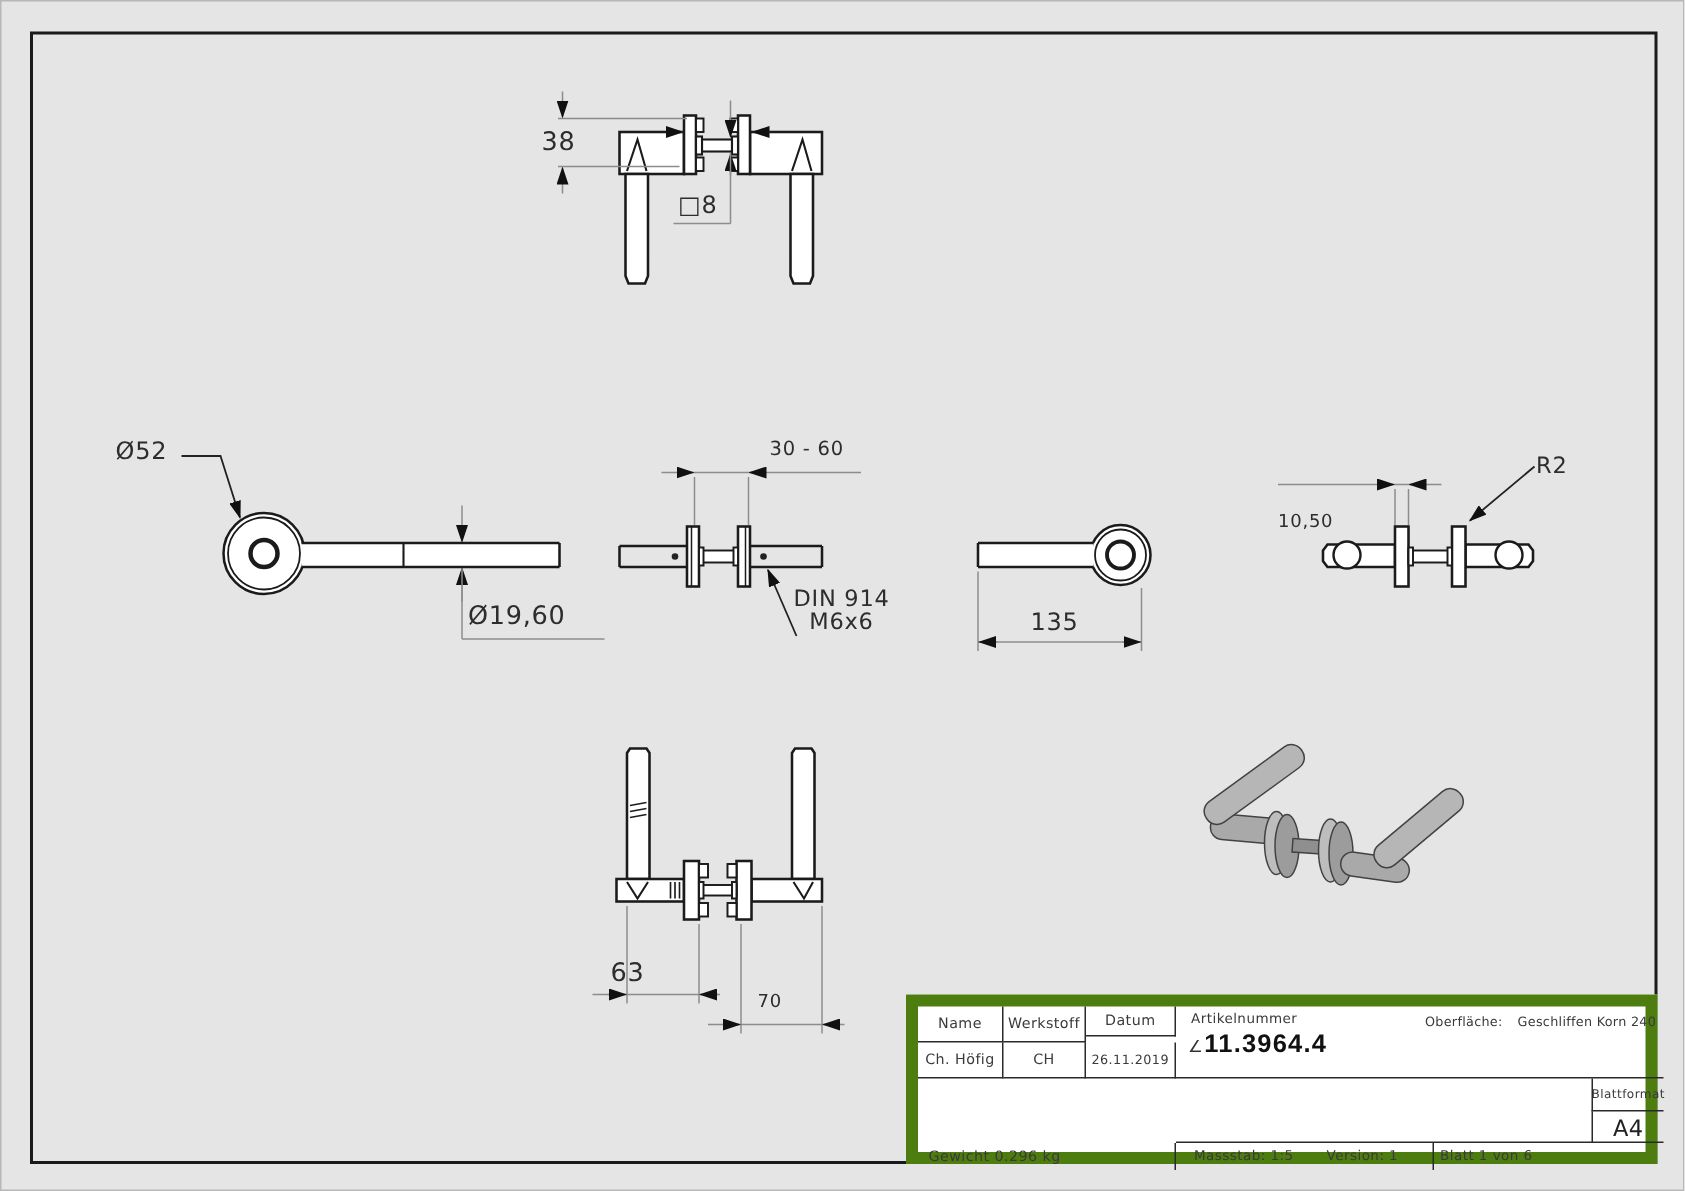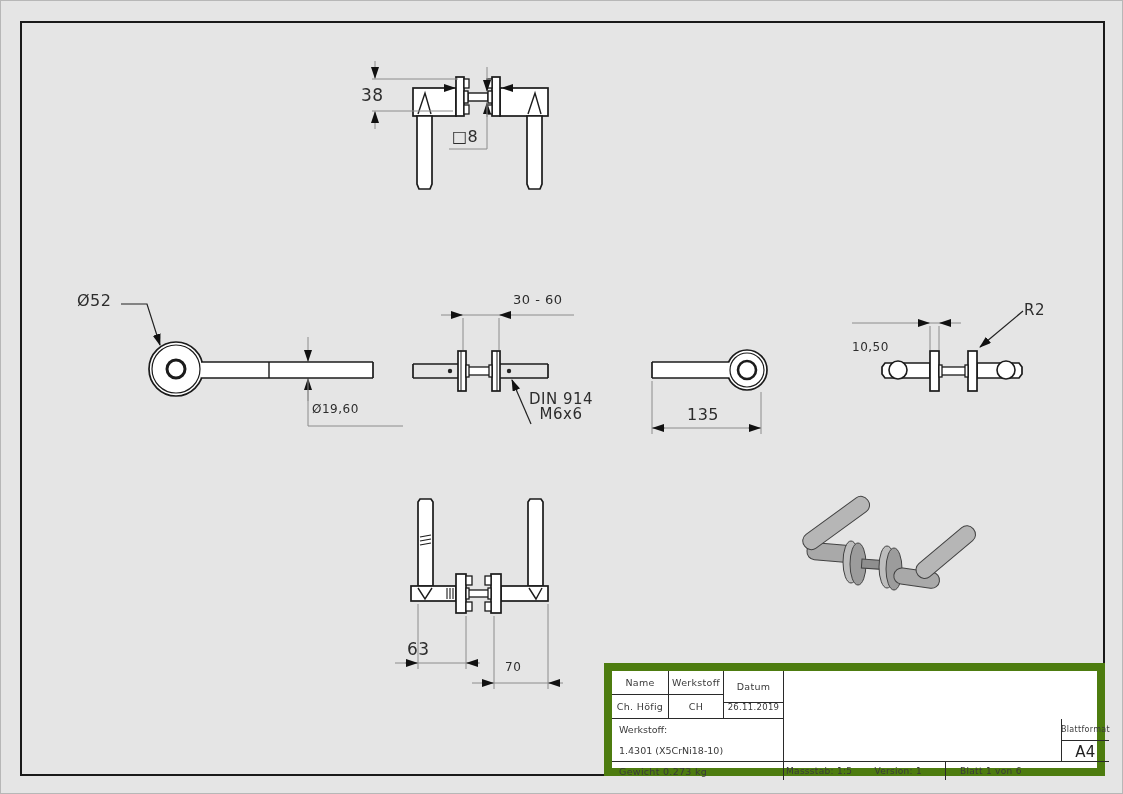--- a/index.html
+++ b/index.html
@@ -213,50 +213,55 @@
       </g>
       <g transform="translate(922,580) rotate(-40)">
         <rect x="0" y="-16" width="72" height="17" rx="8" fill="#b6b6b6"></rect>
       </g>
     </g>
   </svg>
 
   <span class="dim" style="left:360px;top:86px;font-size:17px;">38</span>
   <span class="dim" style="left:451px;top:128px;font-size:16px;">□8</span>
   <span class="dim" style="left:76px;top:292px;font-size:16px;">Ø52</span>
-  <span class="dim" style="left:311px;top:402px;font-size:12px;">Ø19,60</span>
+  <span class="dim" style="left:311px;top:402px;font-size:17px;">Ø19,60</span>
   <span class="dim" style="left:512px;top:292px;font-size:13px;">30 - 60</span>
   <div class="note" style="left:523px;top:391px;width:74px;font-size:15px;">
     <div>DIN 914</div>
     <div>M6x6</div>
   </div>
   <span class="dim" style="left:686px;top:406px;font-size:16px;text-align:right;">135</span>
   <span class="dim" style="left:851px;top:300px;font-size:12px;margin-top:40px;">10,50</span>
   <span class="dim" style="left:1023px;top:302px;font-size:15px;text-align:right;">R2</span>
   <span class="dim" style="left:406px;top:640px;font-size:17px;">63</span>
   <span class="dim" style="left:504px;top:660px;font-size:12px;">70</span>
 
   <div class="tb">
     <div class="cell br bb" style="left:0;top:0;width:57px;height:24px;">Name</div>
     <div class="cell br bb" style="left:57px;top:0;width:55px;height:24px;">Werkstoff</div>
-    <div class="cell br bb" style="left:112px;top:0;width:60px;height:32px;">Datum</div>
+    <div class="cell br bb" style="left:112px;top:0;width:60px;height:20px;">Datum</div>
     <div class="cell br bb" style="left:0;top:24px;width:57px;height:24px;">Ch. Höfig</div>
     <div class="cell br bb" style="left:57px;top:24px;width:55px;height:24px;">CH</div>
     <div class="cell br bb" style="left:112px;top:24px;width:60px;height:24px;font-size:8.5px;">26.11.2019</div>
 
-    <div class="wk">
-      <div>Werkstoff:</div>
-      <div>1.4301 (X5CrNi18-10)</div>
+    <div class="cell br left" style="left:0;top:91px;width:172px;height:18px;padding-left:7px;">Gewicht 0.296 kg</div>
+
+    <div style="position:absolute;left:172px;top:0;width:325px;height:48px;box-sizing:border-box;border-bottom:1px solid #2a2a2a;">
+      <div class="artlabel">Artikelnummer</div>
+      <div class="artnum">
+        <span class="ang">∠</span><span class="num">11.3964.4</span>
+      </div>
+      <div class="oberfl">
+        <span>Oberfläche:</span><span class="val">Geschliffen Korn 240</span>
+      </div>
     </div>
-    <div class="cell br left" style="left:0;top:91px;width:172px;height:18px;padding-left:7px;">Gewicht 0.273 kg</div>
-
 
     <div style="position:absolute;left:172px;top:48px;width:325px;height:43px;box-sizing:border-box;border-bottom:1px solid #2a2a2a;"></div>
     <div class="cell bl bb" style="left:449px;top:48px;width:48px;height:22px;font-size:8px;">Blattformat</div>
     <div class="cell bl" style="left:449px;top:70px;width:48px;height:21px;font-size:15px;color:#222;">A4</div>
 
-    <div class="cell br left" style="left:166px;top:91px;width:168px;height:18px;padding-left:8px;font-size:9px;">
+    <div class="cell br left" style="left:176px;top:91px;width:168px;height:18px;padding-left:8px;font-size:9px;">
       <span>Massstab: 1:5</span>
       <span style="margin-left:22px;">Version: 1</span>
     </div>
     <div class="cell left" style="left:340px;top:91px;width:157px;height:18px;padding-left:8px;font-size:9px;">Blatt 1 von 6</div>
   </div>
 </div>
 
 </body></html>

